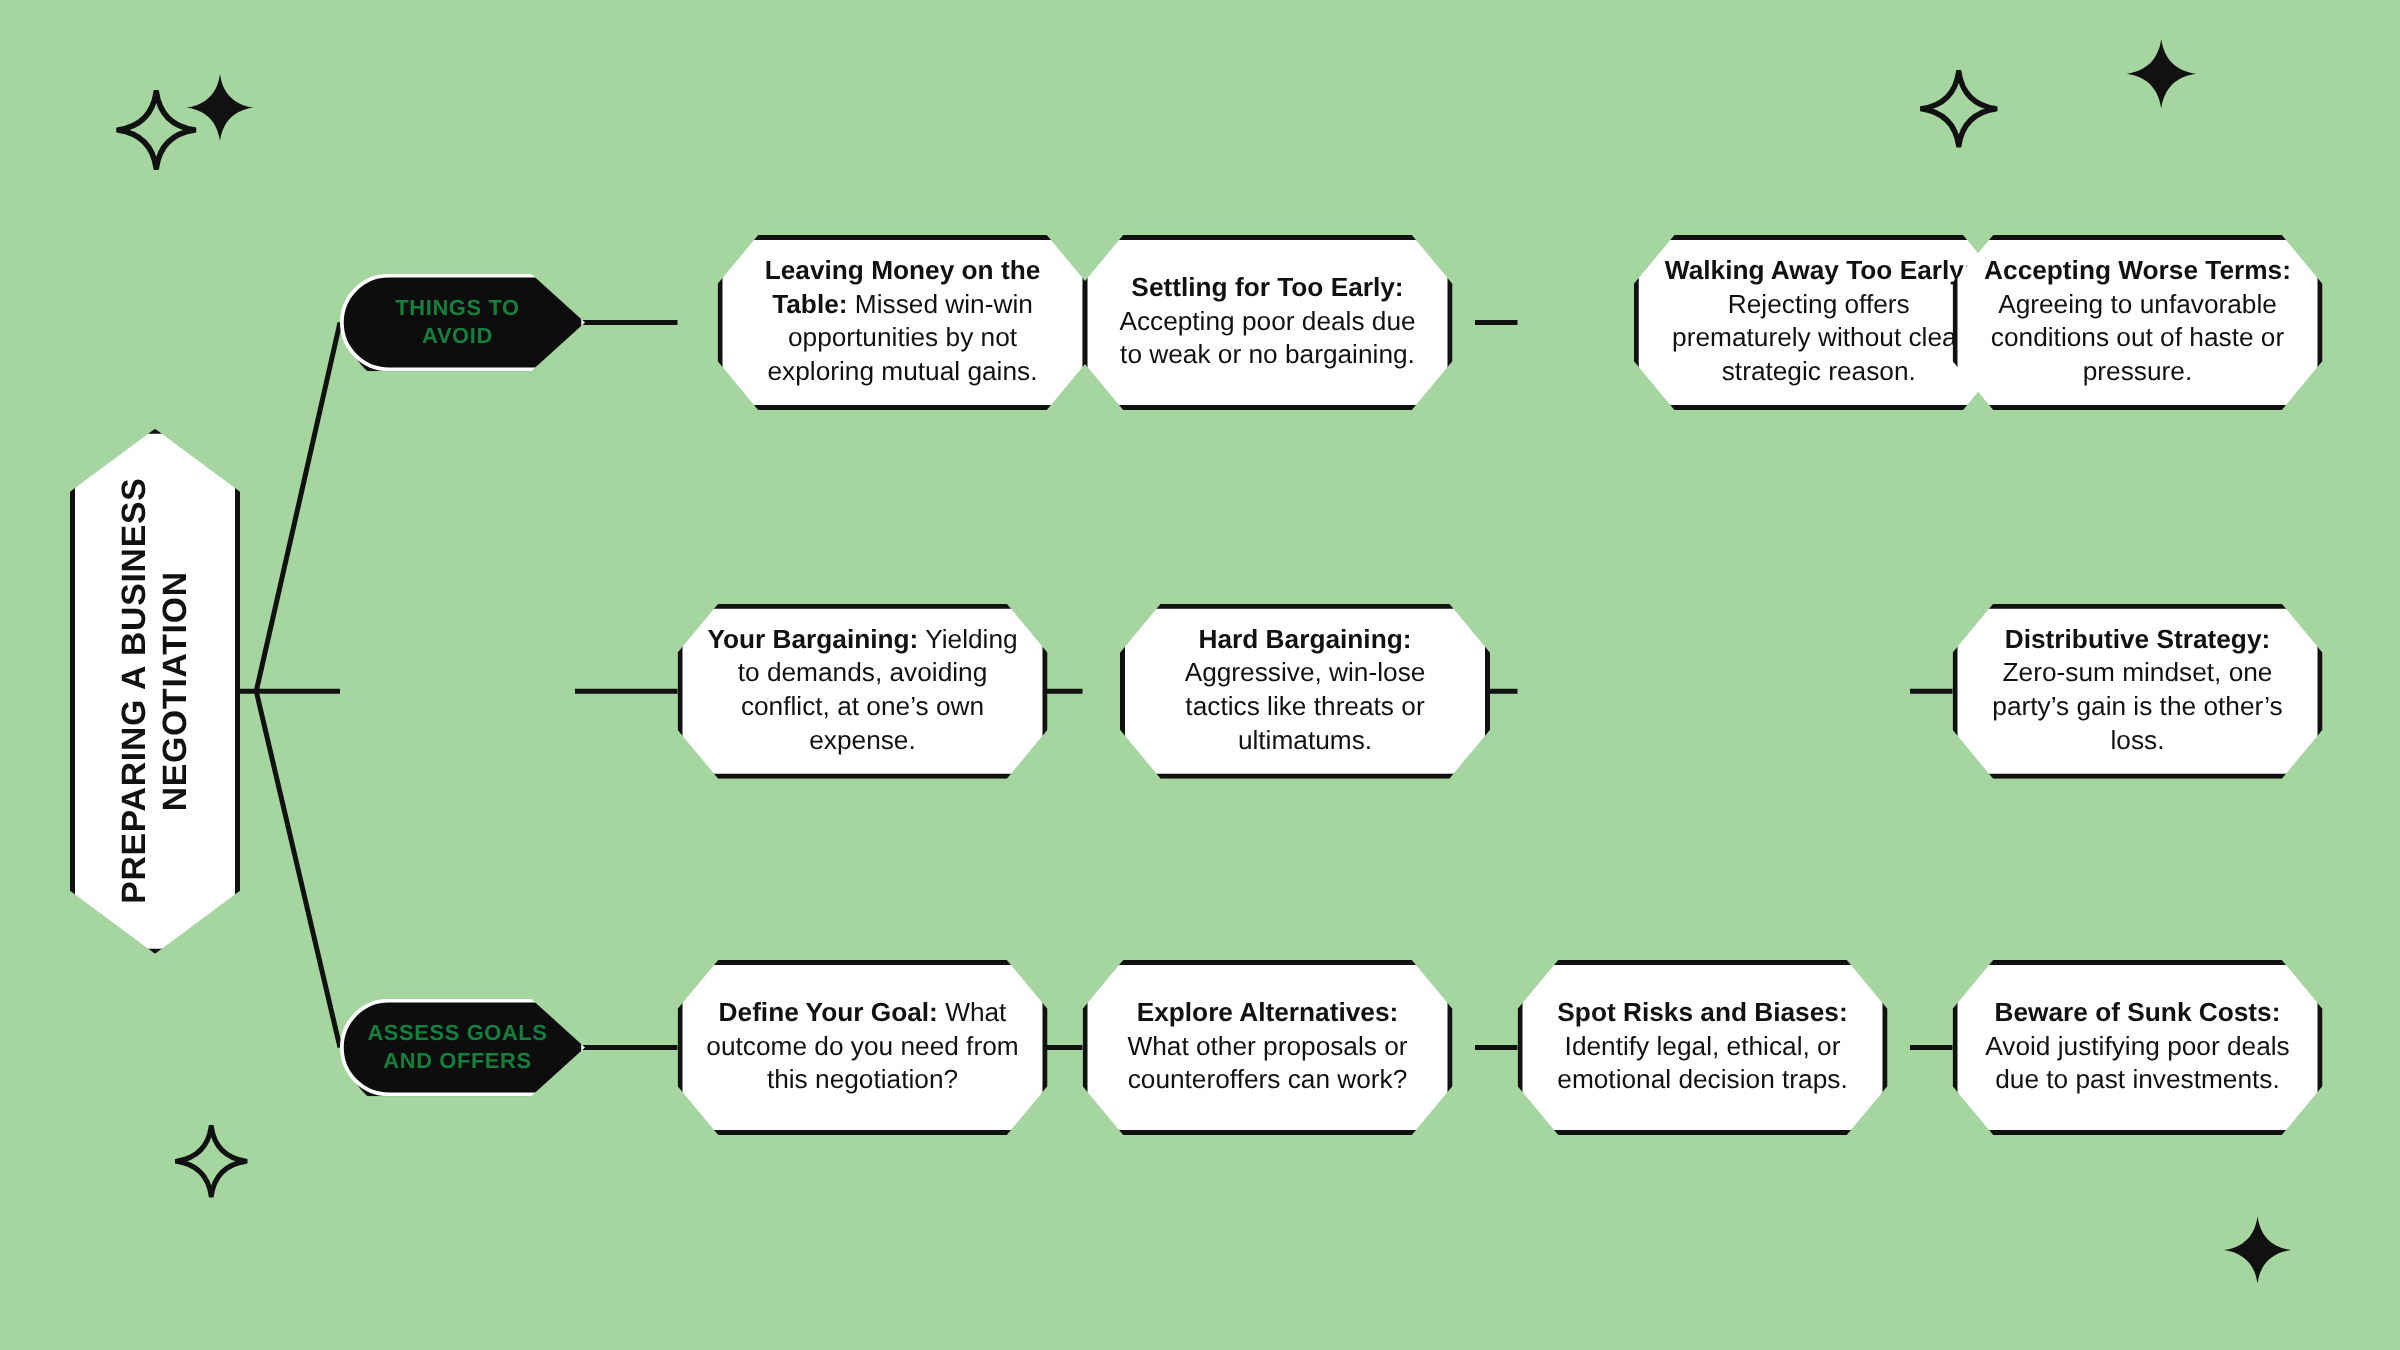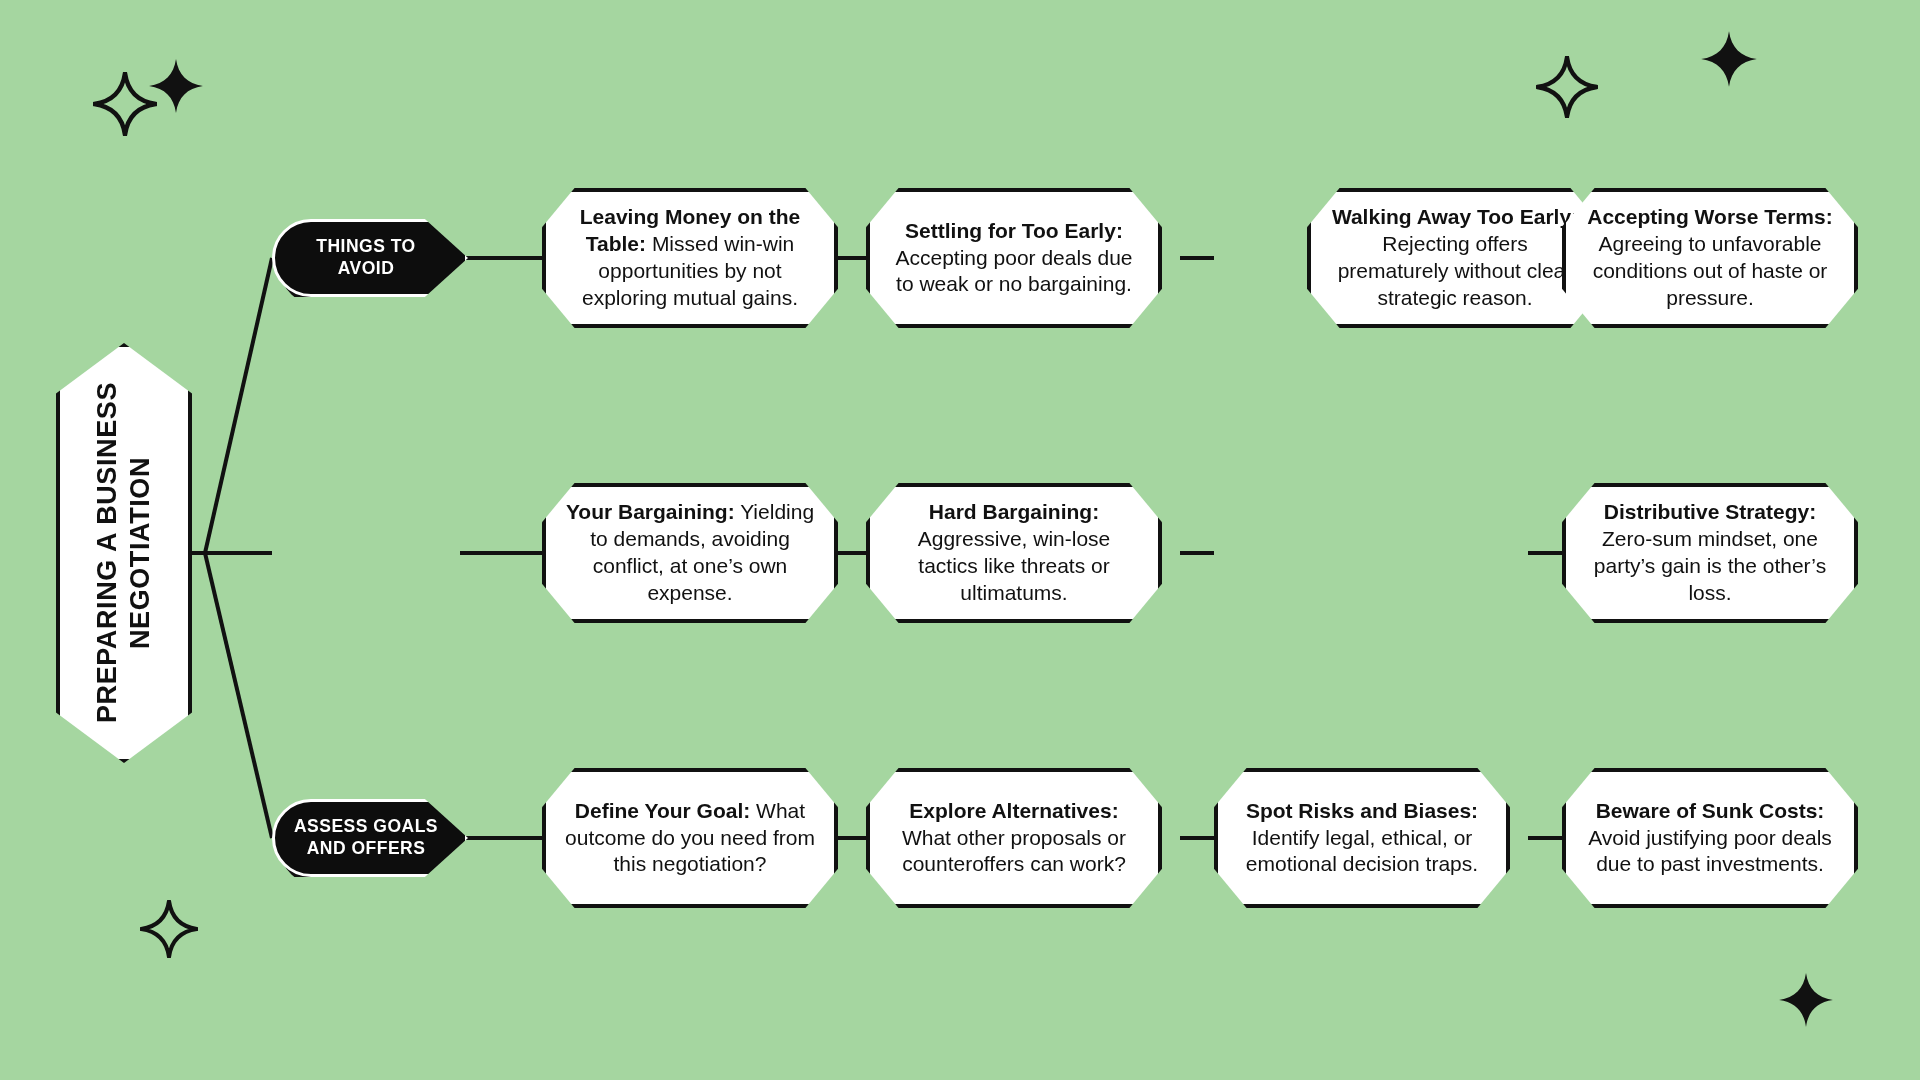--- a/index.html
+++ b/index.html
@@ -75,21 +75,21 @@
     border: 3px solid #ffffff;
     box-sizing: border-box;
     border-radius: 40px 0 0 40px;
     clip-path: polygon(0% 0%, 78% 0%, 100% 50%, 78% 100%, 0% 100%);
     display: flex;
     align-items: center;
     justify-content: center;
     filter: drop-shadow(8px 9px 0 #111111);
   }
   .chip .chip-label {
-    color: #ffffff;
+    color: #15803d;
     font-size: 17.5px;
     font-weight: bold;
     letter-spacing: 0.5px;
     line-height: 1.25;
     text-align: center;
     white-space: pre-line;
     padding-right: 14px;
     padding-left: 6px;
   }
 
@@ -156,21 +156,21 @@
 
   <div class="root-node">
     <span class="root-label">PREPARING A BUSINESS
 NEGOTIATION</span>
   </div>
 
   <div class="chip" style="left:272px; top:219px;">
     <span class="chip-label">THINGS TO
 AVOID</span>
   </div>
-  <div class="card" style="left:542px; top:188px;border-radius:24px;">
+  <div class="card" style="left:574px; top:188px;border-radius:24px;">
     <div class="card-text">
       <b>Leaving Money on the Table:</b><span> Missed win-win opportunities by not exploring mutual gains.</span>
     </div>
   </div>
   <div class="card" style="left:866px; top:188px;">
     <div class="card-text">
       <b>Settling for Too Early:</b><span> Accepting poor deals due to weak or no bargaining.</span>
     </div>
   </div>
   <div class="card" style="left:1276px; top:188px;margin-left:31px;">
@@ -182,21 +182,21 @@
     <div class="card-text">
       <b>Accepting Worse Terms:</b><span> Agreeing to unfavorable conditions out of haste or pressure.</span>
     </div>
   </div>
 
   <div class="card" style="left:542px; top:483px;">
     <div class="card-text">
       <b>Your Bargaining:</b><span> Yielding to demands, avoiding conflict, at one’s own expense.</span>
     </div>
   </div>
-  <div class="card" style="left:866px; top:483px;">
+  <div class="card" style="left:896px; top:483px;">
     <div class="card-text">
       <b>Hard Bargaining:</b><span> Aggressive, win-lose tactics like threats or ultimatums.</span>
     </div>
   </div>
   <div class="card" style="left:1562px; top:483px;">
     <div class="card-text">
       <b>Distributive Strategy:</b><span> Zero-sum mindset, one party’s gain is the other’s loss.</span>
     </div>
   </div>
 

